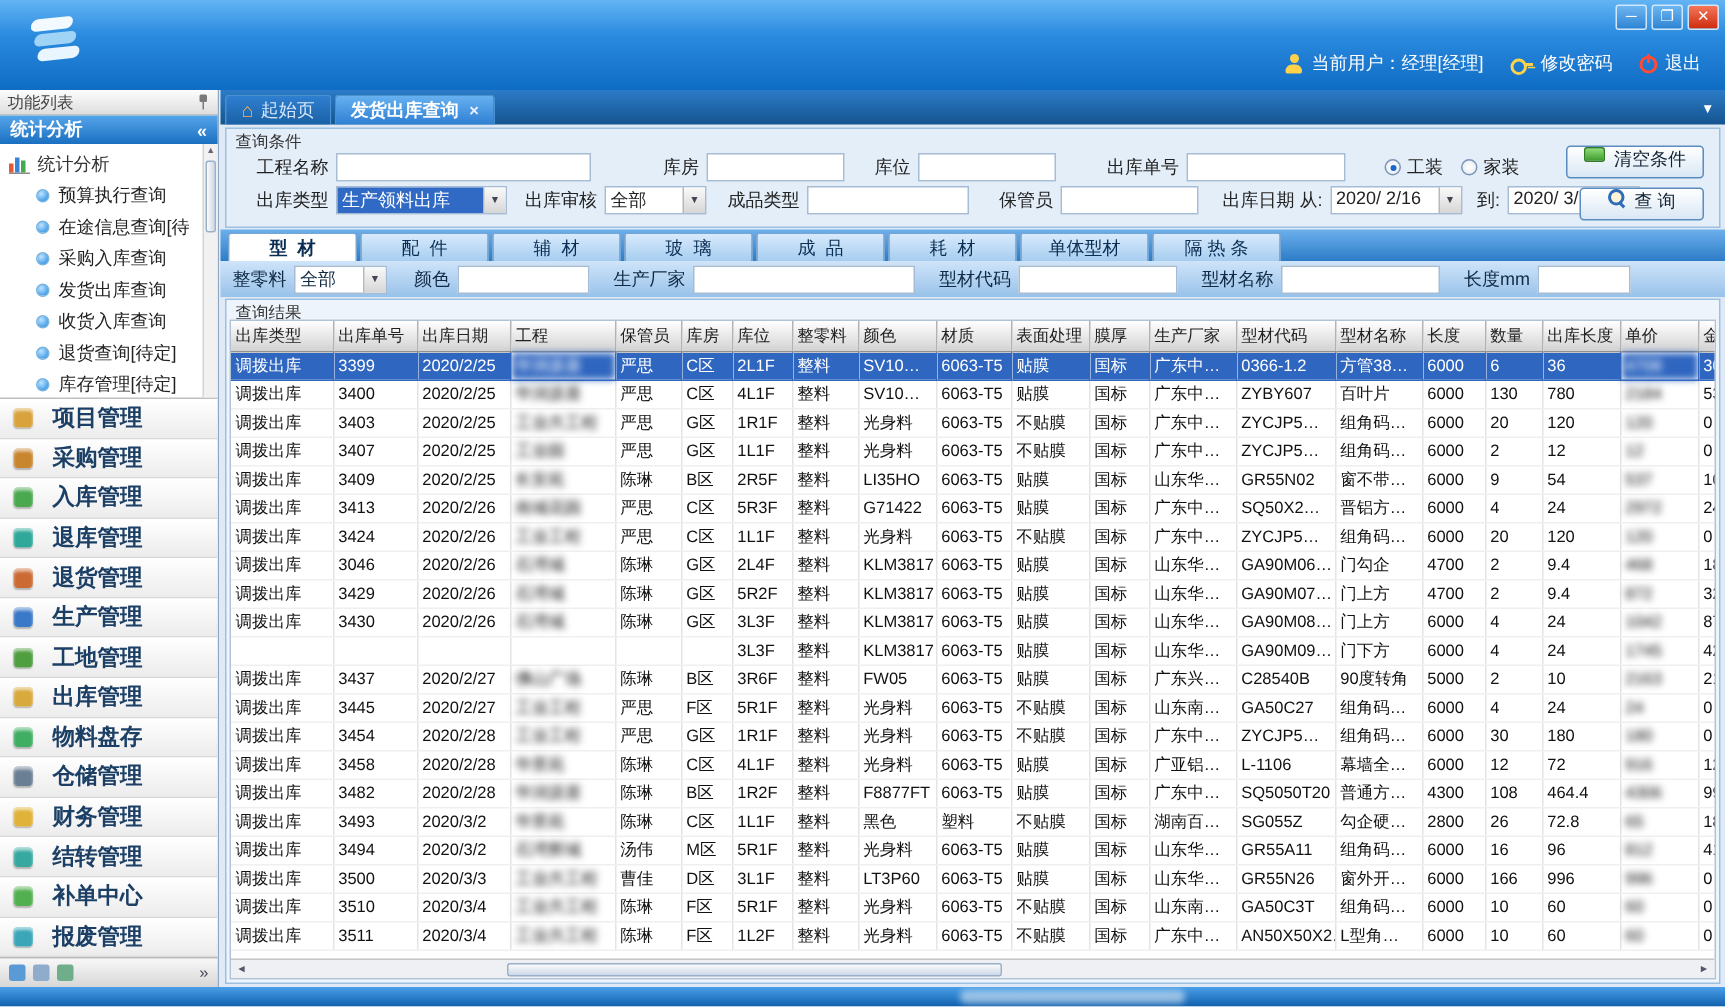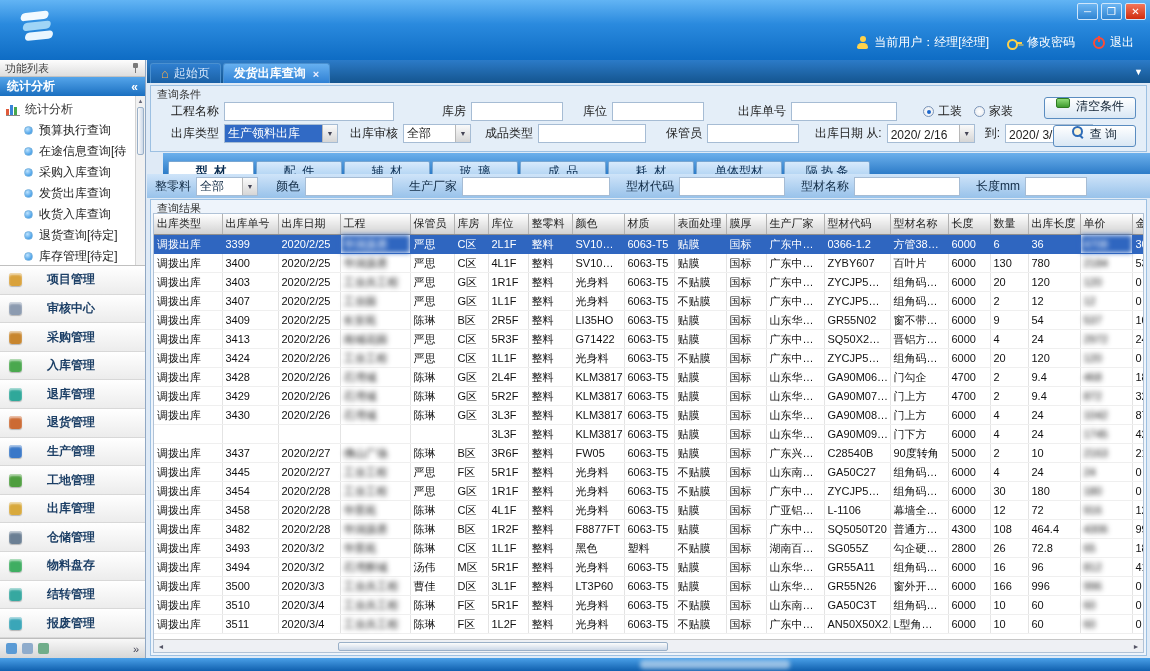--- a/index.html
+++ b/index.html
@@ -44,22 +44,22 @@
   .stat-icon i { display:block; width:3px; }
   .stat-icon i:nth-child(1){ height:6px; background:#e05a3a; }
   .stat-icon i:nth-child(2){ height:10px; background:#3a84d8; }
   .stat-icon i:nth-child(3){ height:8px; background:#48a84e; }
   .tree-item { display:flex; align-items:center; gap:6px; padding:2px 2px 2px 20px; color:#222; white-space:nowrap; cursor:default; }
   .bullet { width:9px; height:9px; flex:none; border-radius:50%; background:radial-gradient(circle at 35% 30%, #bfe4ff, #1e88e0); border:1px solid #7ab4e0; }
   .tree-scroll { position:absolute; top:0; right:0; bottom:0; width:10px; background:#f1f1f1; border-left:1px solid #d5d5d5; }
   .tree-scroll .arr { height:10px; font-size:6px; color:#667; text-align:center; line-height:10px; }
   .tree-scroll .thumb { margin:1px 1px; height:48px; background:linear-gradient(90deg,#fbfbfb,#ccd8e8); border:1px solid #9ab0c8; border-radius:2px; }
   .menu { flex:1; display:flex; flex-direction:column; background:#fff; overflow:hidden; }
-  .menu-item { flex:1; display:flex; align-items:center; gap:25px; padding:0 9px; border-bottom:1px solid #d8d8d8;
-    background:linear-gradient(#ffffff,#ececec); font-size:12px; font-weight:bold; color:#1c3f66; cursor:default; }
+  .menu-item { flex:1; display:flex; align-items:center; gap:13px; padding:0 9px; border-bottom:1px solid #d8d8d8;
+    background:linear-gradient(#ffffff,#ececec); font-size:15px; font-weight:bold; color:#1c3f66; cursor:default; }
   .menu-icon { width:13px; height:13px; flex:none; border-radius:3px; box-shadow:inset 0 2px 2px rgba(255,255,255,.6), 0 1px 1px rgba(0,0,0,.25); }
   .sidebar-footer { height:20px; flex:none; background:linear-gradient(#f8f8f8,#d7d7d7); border-top:1px solid #bdbdbd;
     display:flex; align-items:center; gap:5px; padding:0 6px; color:#556; }
   .foot-ico { width:11px; height:11px; border-radius:2px; }
   .expand-glyph { margin-left:auto; font-size:11px; color:#445; }
 
   
   .content { position:absolute; top:60px; left:147px; right:0; bottom:13px; display:flex; flex-direction:column; background:#dfeaf6; }
   .tabbar { height:23px; flex:none; background:linear-gradient(#2c7bc8,#14558f); display:flex; align-items:flex-end; padding-left:3px; position:relative; }
   .tab { height:20px; display:flex; align-items:center; gap:5px; padding:0 10px; font-size:12px; color:#d6e7fa;
@@ -69,37 +69,37 @@
   .tab-close { font-size:11px; color:#eef; padding-left:2px; }
   .tab-caret { position:absolute; right:7px; top:7px; color:#fff; font-size:9px; }
 
   .group { border:1px solid #9cc0e2; position:relative; }
   .group-label { position:absolute; top:1px; left:6px; font-size:11px; color:#333; }
 
   .query-group { flex:none; margin:2px 3px 1px; background:#e4eef8; padding:13px 6px 5px; }
   .qrow { display:flex; align-items:center; margin:3px 0; color:#222; }
   .qlabel { white-space:nowrap; }
   .qinput { height:19px; border:1px solid #a6bcd4; background:#fff; font-size:12px; padding:0 3px; font-family:inherit; }
-  .combo { display:inline-flex; align-items:flex-end; height:19px; border:1px solid #a6bcd4; background:#fff; }
+  .combo { display:inline-flex; align-items:flex-start; height:19px; border:1px solid #a6bcd4; background:#fff; }
   .combo-val { flex:1; padding:0 3px; white-space:nowrap; overflow:hidden; }
   .combo-val.hl { background:#316ac5; color:#fff; }
   .combo-btn { width:15px; align-self:stretch; background:linear-gradient(#fafafa,#d6d6d6); border-left:1px solid #b8b8b8;
     display:flex; align-items:center; justify-content:center; }
   .combo-btn::after { content:"▼"; font-size:7px; color:#445; }
   .radio { width:11px; height:11px; border-radius:50%; border:1px solid #7a94b8; background:radial-gradient(#fff,#e4e8ee); position:relative; flex:none; }
   .radio.checked::after { content:""; position:absolute; inset:2.5px; border-radius:50%; background:#1a66cc; }
   .query-buttons { position:absolute; right:10px; top:11px; display:flex; flex-direction:column; gap:6px; align-items:flex-end; }
   .btn3d { display:flex; align-items:flex-start; gap:6px; height:22px; padding:0 11px; border:1px solid #5a8cc0; border-radius:3px;
     background:linear-gradient(#ffffff,#d9e7f4); font-size:12px; color:#123; cursor:default; }
   .icon-eraser { width:14px; height:10px; border-radius:2px; background:linear-gradient(#8fdc78,#3f9b2f); border:1px solid #2f7b22; }
   .icon-magnifier { width:12px; height:12px; position:relative; }
   .icon-magnifier::before { content:""; position:absolute; left:0; top:0; width:7px; height:7px; border:2px solid #2e6cb8; border-radius:50%; background:#fdf4d8; }
   .icon-magnifier::after { content:""; position:absolute; left:8px; top:8px; width:5px; height:2px; background:#2e6cb8; transform:rotate(45deg); transform-origin:0 0; }
 
-  .mat-strip { height:21px; flex:none; background:linear-gradient(#6cb0ec,#2d7cc8); display:flex; align-items:flex-start; gap:2px; padding:8px 5px 0;margin-left:16px; }
+  .mat-strip { height:21px; flex:none; background:linear-gradient(#6cb0ec,#2d7cc8); display:flex; align-items:flex-end; gap:2px; padding:8px 5px 0; }
   .mat-tab { width:86px; height:19px; display:flex; align-items:center; justify-content:center; font-size:12px; color:#0a2d52;
     background:linear-gradient(#d8eafc,#a6cdf0); border:1px solid #78a6d2; border-bottom:none; border-radius:2px 2px 0 0; white-space:pre; cursor:default; }
   .mat-tab.active { background:#fff; font-weight:bold; }
 
   .filter-strip { height:24px; flex:none; background:linear-gradient(#cfe4f9,#98c2ea); display:flex; align-items:center; padding:0 8px; color:#102a44; }
 
   .results-group { flex:1; margin:1px 3px 2px; background:#eef4fb; padding:13px 2px 2px; display:flex; flex-direction:column; min-height:0; }
   .table-wrap { flex:1; position:relative; overflow:hidden; background:#fff; border:1px solid #b0c2d6; }
   table { border-collapse:collapse; table-layout:fixed; width:1018px; }
   th { height:20px; background:linear-gradient(#ffffff,#d2d2d2); border-right:1px solid #b2b2b2; border-bottom:1px solid #8f8f8f;
@@ -201,24 +201,20 @@
       <div class="arr">▲</div>
       <div class="thumb"></div>
     </div>
   </div>
   <div class="menu">
       <div class="menu-item">
         <span class="menu-icon" style="background: linear-gradient(rgb(217, 162, 60), rgb(217, 162, 60));"></span>
         <span>项目管理</span>
       </div>
       <div class="menu-item">
-        <span class="menu-icon" style="background: linear-gradient(rgb(140, 155, 176), rgb(140, 155, 176));"></span>
-        <span>审核中心</span>
-      </div>
-      <div class="menu-item">
         <span class="menu-icon" style="background: linear-gradient(rgb(200, 134, 46), rgb(200, 134, 46));"></span>
         <span>采购管理</span>
       </div>
       <div class="menu-item">
         <span class="menu-icon" style="background: linear-gradient(rgb(74, 168, 78), rgb(74, 168, 78));"></span>
         <span>入库管理</span>
       </div>
       <div class="menu-item">
         <span class="menu-icon" style="background: linear-gradient(rgb(47, 168, 154), rgb(47, 168, 154));"></span>
         <span>退库管理</span>
@@ -233,30 +229,38 @@
       </div>
       <div class="menu-item">
         <span class="menu-icon" style="background: linear-gradient(rgb(79, 158, 63), rgb(79, 158, 63));"></span>
         <span>工地管理</span>
       </div>
       <div class="menu-item">
         <span class="menu-icon" style="background: linear-gradient(rgb(216, 169, 60), rgb(216, 169, 60));"></span>
         <span>出库管理</span>
       </div>
       <div class="menu-item">
+        <span class="menu-icon" style="background: linear-gradient(rgb(63, 174, 98), rgb(63, 174, 98));"></span>
+        <span>物料盘存</span>
+      </div>
+      <div class="menu-item">
         <span class="menu-icon" style="background: linear-gradient(rgb(107, 127, 148), rgb(107, 127, 148));"></span>
         <span>仓储管理</span>
       </div>
       <div class="menu-item">
-        <span class="menu-icon" style="background: linear-gradient(rgb(63, 174, 98), rgb(63, 174, 98));"></span>
-        <span>物料盘存</span>
+        <span class="menu-icon" style="background: linear-gradient(rgb(224, 178, 58), rgb(224, 178, 58));"></span>
+        <span>财务管理</span>
       </div>
       <div class="menu-item">
         <span class="menu-icon" style="background: linear-gradient(rgb(54, 168, 160), rgb(54, 168, 160));"></span>
         <span>结转管理</span>
+      </div>
+      <div class="menu-item">
+        <span class="menu-icon" style="background: linear-gradient(rgb(82, 176, 80), rgb(82, 176, 80));"></span>
+        <span>补单中心</span>
       </div>
       <div class="menu-item">
         <span class="menu-icon" style="background: linear-gradient(rgb(58, 166, 184), rgb(58, 166, 184));"></span>
         <span>报废管理</span>
       </div>
     </div>
   <div class="sidebar-footer">
     <span class="foot-ico" style="background:#5b9bd5"></span>
     <span class="foot-ico" style="background:#8faccc"></span>
     <span class="foot-ico" style="background:#70ad8a"></span>
@@ -564,21 +568,21 @@
               <td>ZYCJP5…</td>
               <td>组角码…</td>
               <td>6000</td>
               <td>20</td>
               <td>120</td>
               <td class="blur">120</td>
               <td>0</td>
             </tr>
             <tr>
               <td>调拨出库</td>
-              <td>3428</td>
+              <td>3046</td>
               <td>2020/2/26</td>
               <td class="blur">石湾城</td>
               <td>陈琳</td>
               <td>G区</td>
               <td>2L4F</td>
               <td>整料</td>
               <td>KLM3817</td>
               <td>6063-T5</td>
               <td>贴膜</td>
               <td>国标</td>

